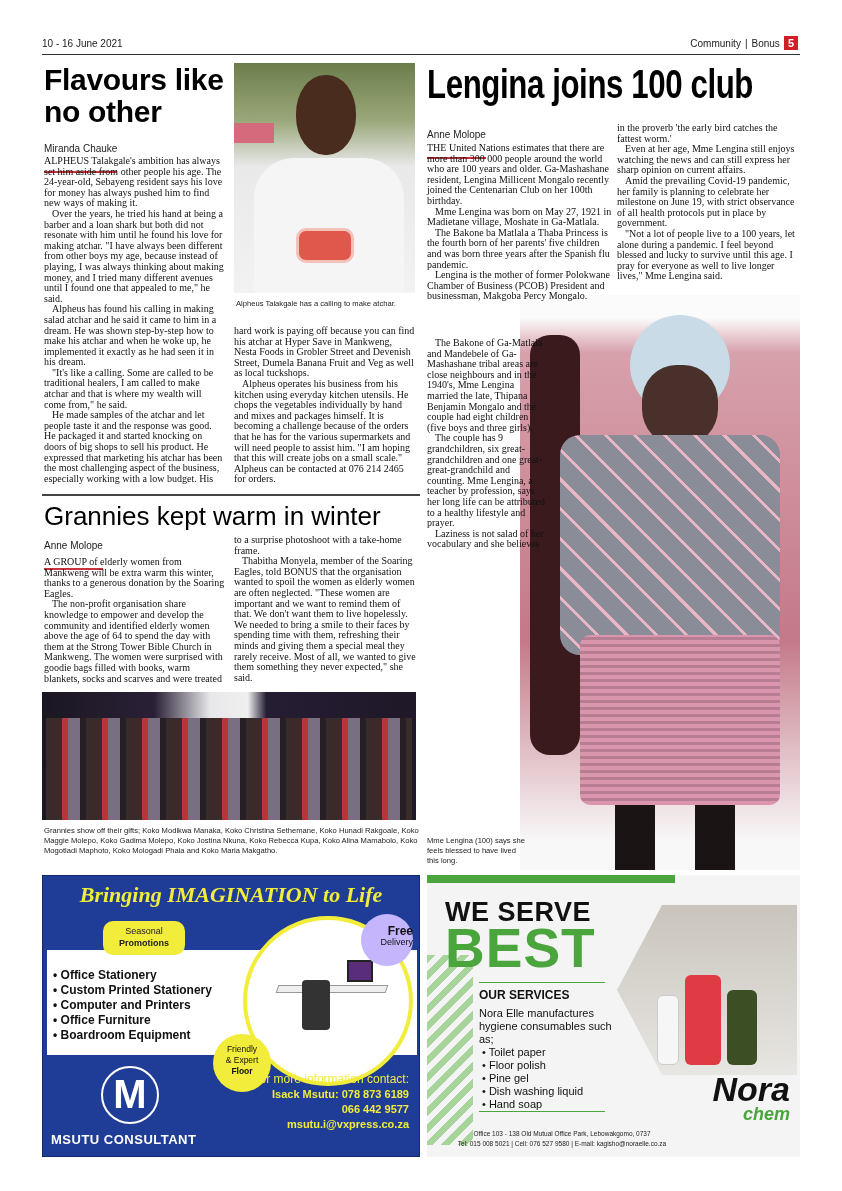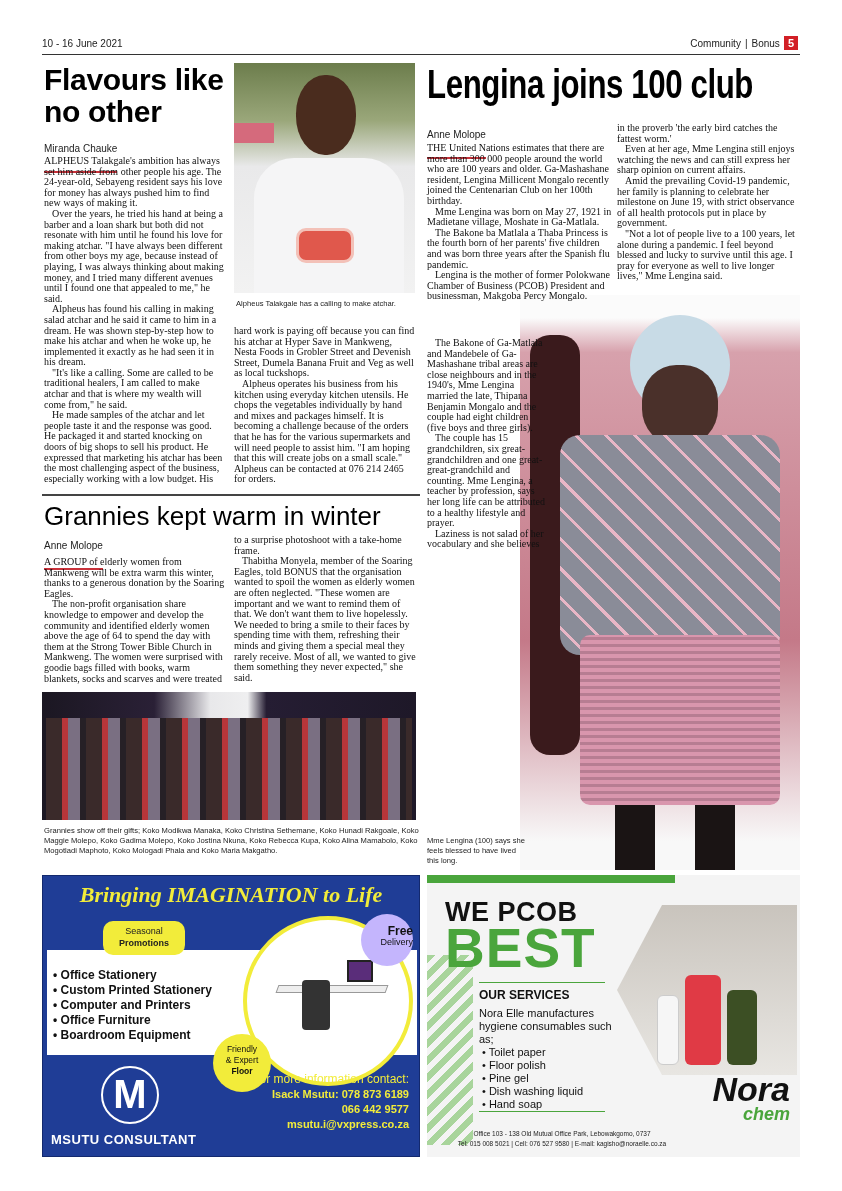--- a/index.html
+++ b/index.html
@@ -116,21 +116,21 @@
   <div style="position:absolute;left:175px;top:510px;width:40px;height:65px;background:#1a1414"></div>
 </div>
 <div class="abs body" style="left:427px;top:143px;width:186px">
   <p class="first">THE United Nations estimates that there are more than 300 000 people around the world who are 100 years and older. Ga-Mashashane resident, Lengina Millicent Mongalo recently joined the Centenarian Club on her 100th birthday.</p>
   <p>Mme Lengina was born on May 27, 1921 in Madietane village, Moshate in Ga-Matlala.</p>
   <p>The Bakone ba Matlala a Thaba Princess is the fourth born of her parents' five children and was born three years after the Spanish flu pandemic.</p>
   <p>Lengina is the mother of former Polokwane Chamber of Business (PCOB) President and businessman, Makgoba Percy Mongalo.</p>
 </div>
 <div class="abs body" style="left:427px;top:338px;width:120px">
   <p>The Bakone of Ga-Matlala and Mandebele of Ga-Mashashane tribal areas are close neighbours and in the 1940's, Mme Lengina married the late, Thipana Benjamin Mongalo and the couple had eight children (five boys and three girls).</p>
-  <p>The couple has 15 grandchildren, six great-grandchildren and one great-great-grandchild and counting. Mme Lengina, a teacher by profession, says her long life can be attributed to a healthy lifestyle and prayer.</p>
+  <p>The couple has 9 grandchildren, six great-grandchildren and one great-great-grandchild and counting. Mme Lengina, a teacher by profession, says her long life can be attributed to a healthy lifestyle and prayer.</p>
   <p>Laziness is not salad of her vocabulary and she believes</p>
 </div>
 <div class="abs body" style="left:617px;top:123px;width:184px">
   <p class="first">in the proverb 'the early bird catches the fattest worm.'</p>
   <p>Even at her age, Mme Lengina still enjoys watching the news and can still express her sharp opinion on current affairs.</p>
   <p>Amid the prevailing Covid-19 pandemic, her family is planning to celebrate her milestone on June 19, with strict observance of all health protocols put in place by government.</p>
   <p>"Not a lot of people live to a 100 years, let alone during a pandemic. I feel beyond blessed and lucky to survive until this age. I pray for everyone as well to live longer lives," Mme Lengina said.</p>
 </div>
 <div class="abs cap" style="left:427px;top:836px;width:98px">Mme Lengina (100) says she feels blessed to have lived this long.</div>
 
@@ -173,21 +173,21 @@
 </div>
 
 <div class="abs ad2">
   <div class="ad2-bar"></div>
   <div class="ad2-leaves"></div>
   <div class="ad2-hex">
     <div class="bottle" style="left:40px;top:90px;width:22px;height:70px;background:#f6f6f6;border:1px solid #ccc"></div>
     <div class="bottle" style="left:68px;top:70px;width:36px;height:90px;background:#e03a45"></div>
     <div class="bottle" style="left:110px;top:85px;width:30px;height:75px;background:#3c4f24"></div>
   </div>
-  <div class="ad2-we">WE PCOB</div>
+  <div class="ad2-we">WE SERVE</div>
   <div class="ad2-best">BEST</div>
   <div class="ad2-sline"></div>
   <div class="ad2-serv">OUR SERVICES</div>
   <div class="ad2-desc">Nora Elle manufactures hygiene consumables such as;</div>
   <ul class="ad2-list">
     <li>Toilet paper</li>
     <li>Floor polish</li>
     <li>Pine gel</li>
     <li>Dish washing liquid</li>
     <li>Hand soap</li>

